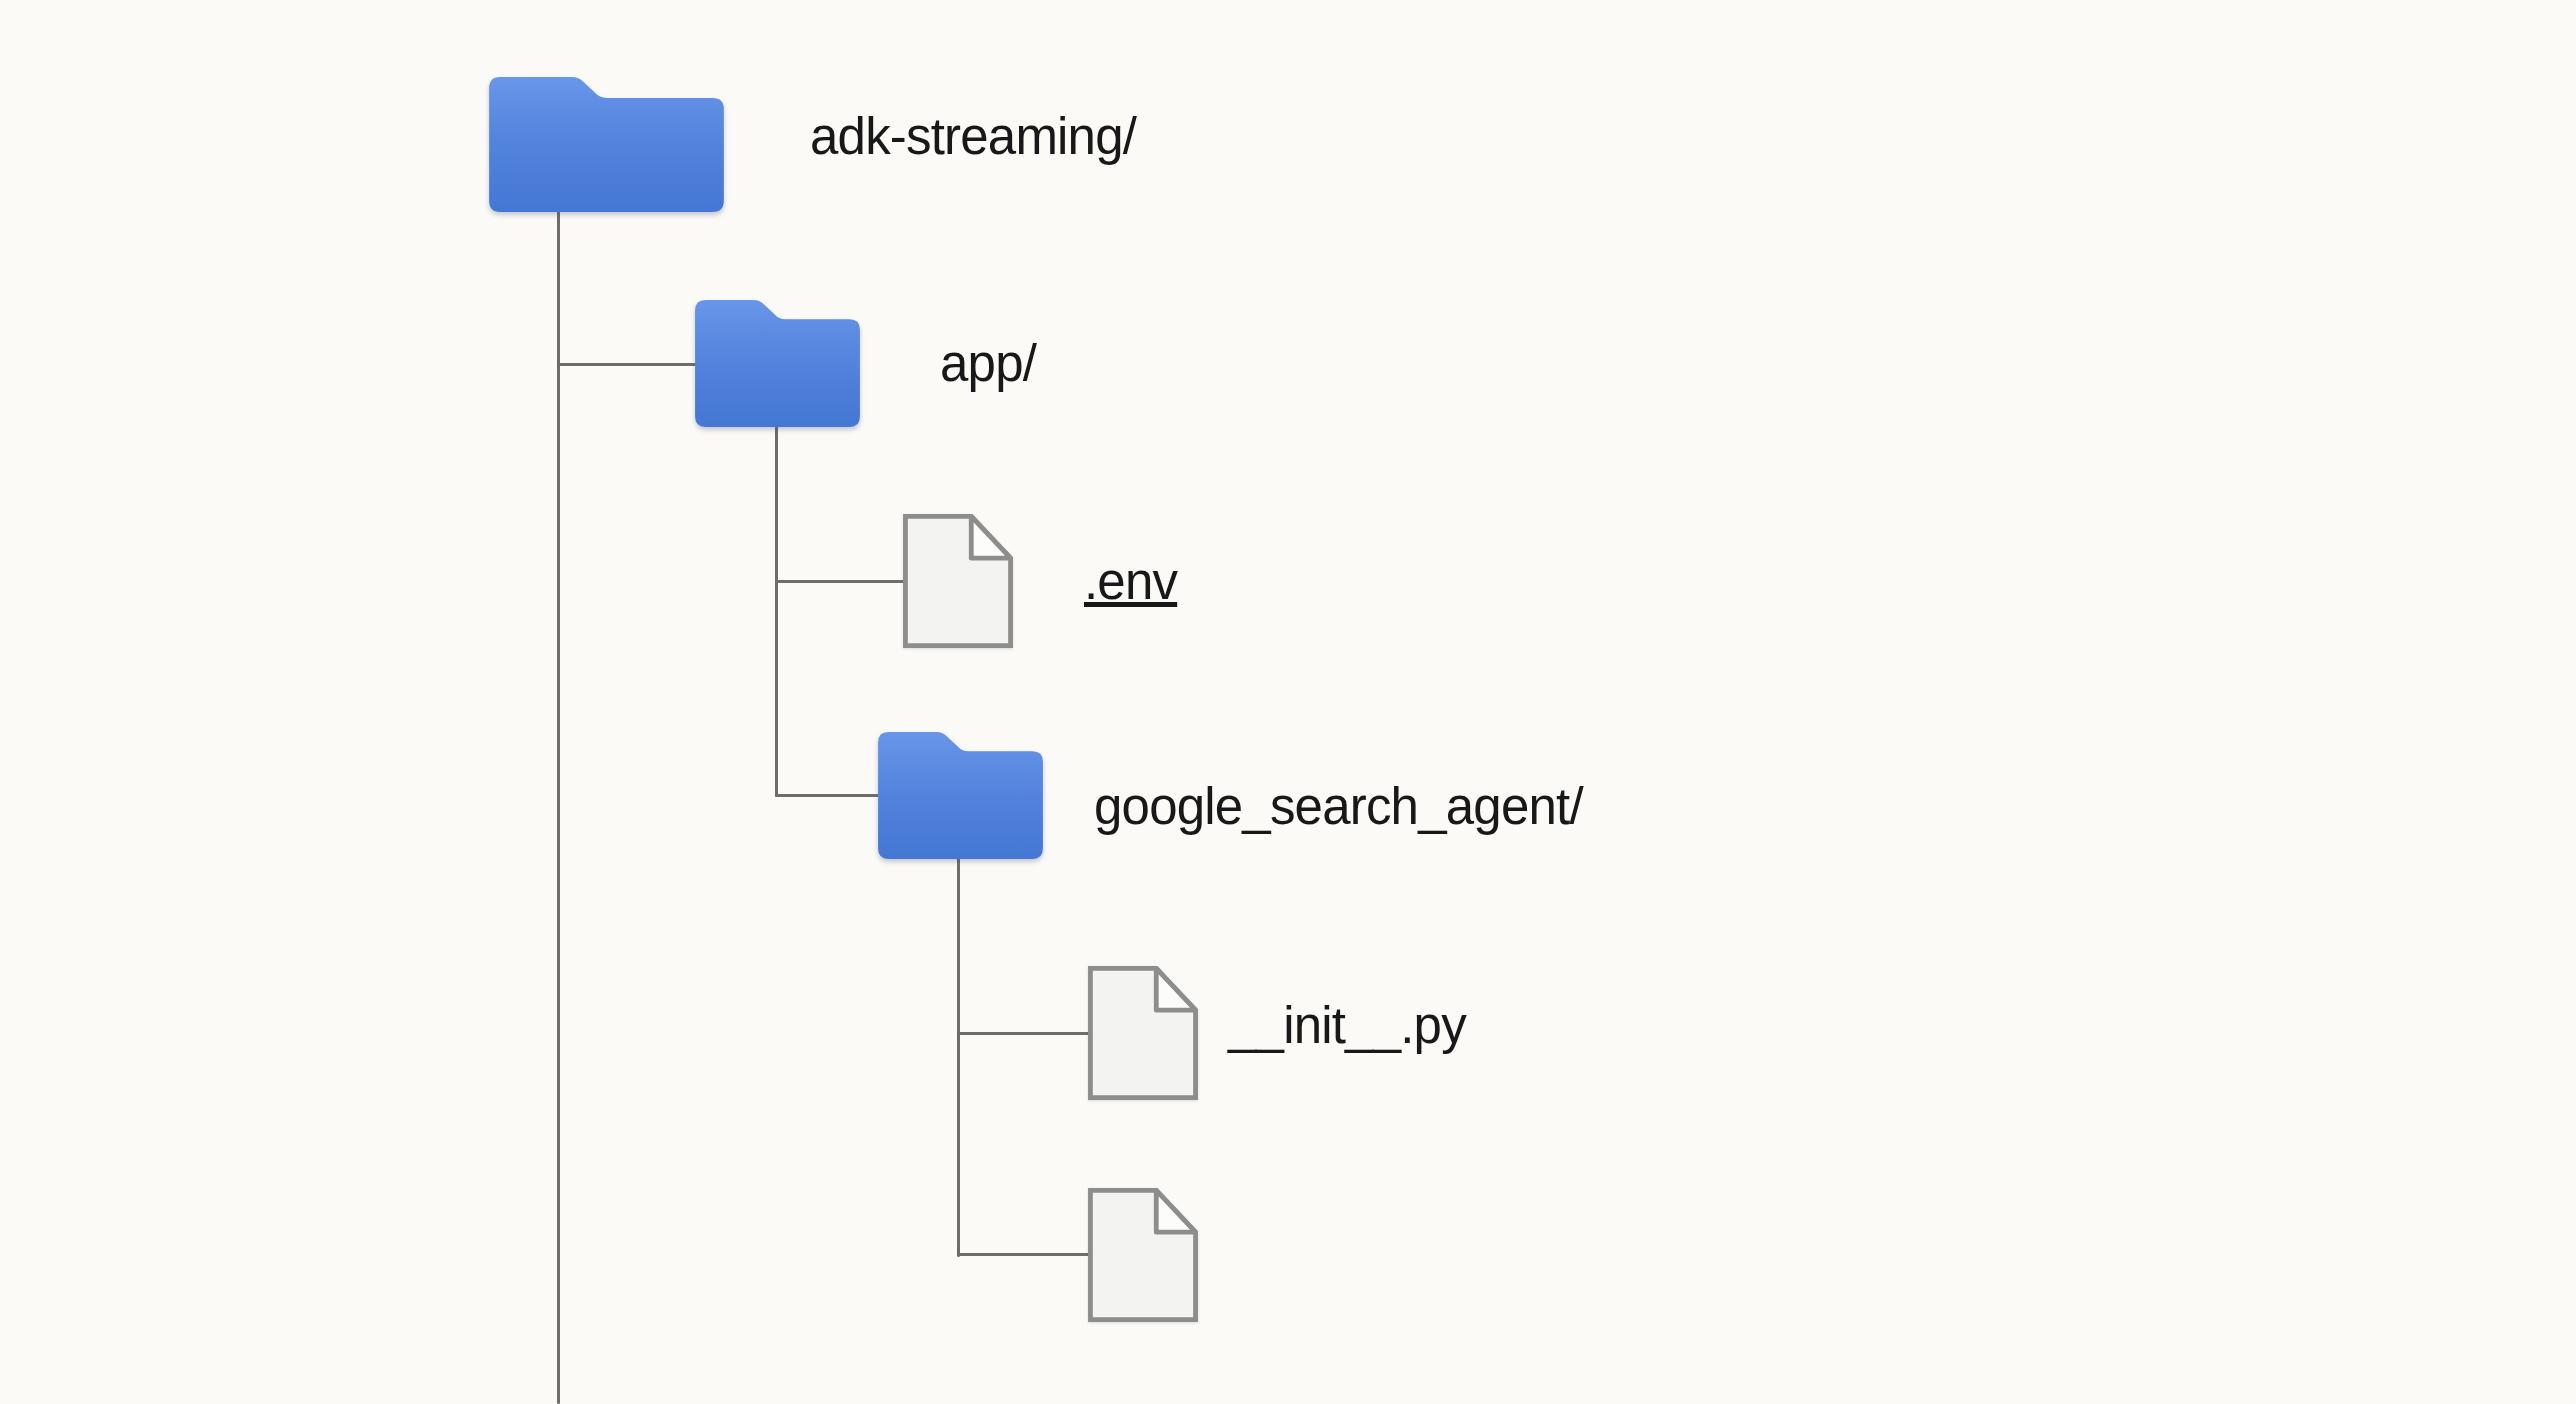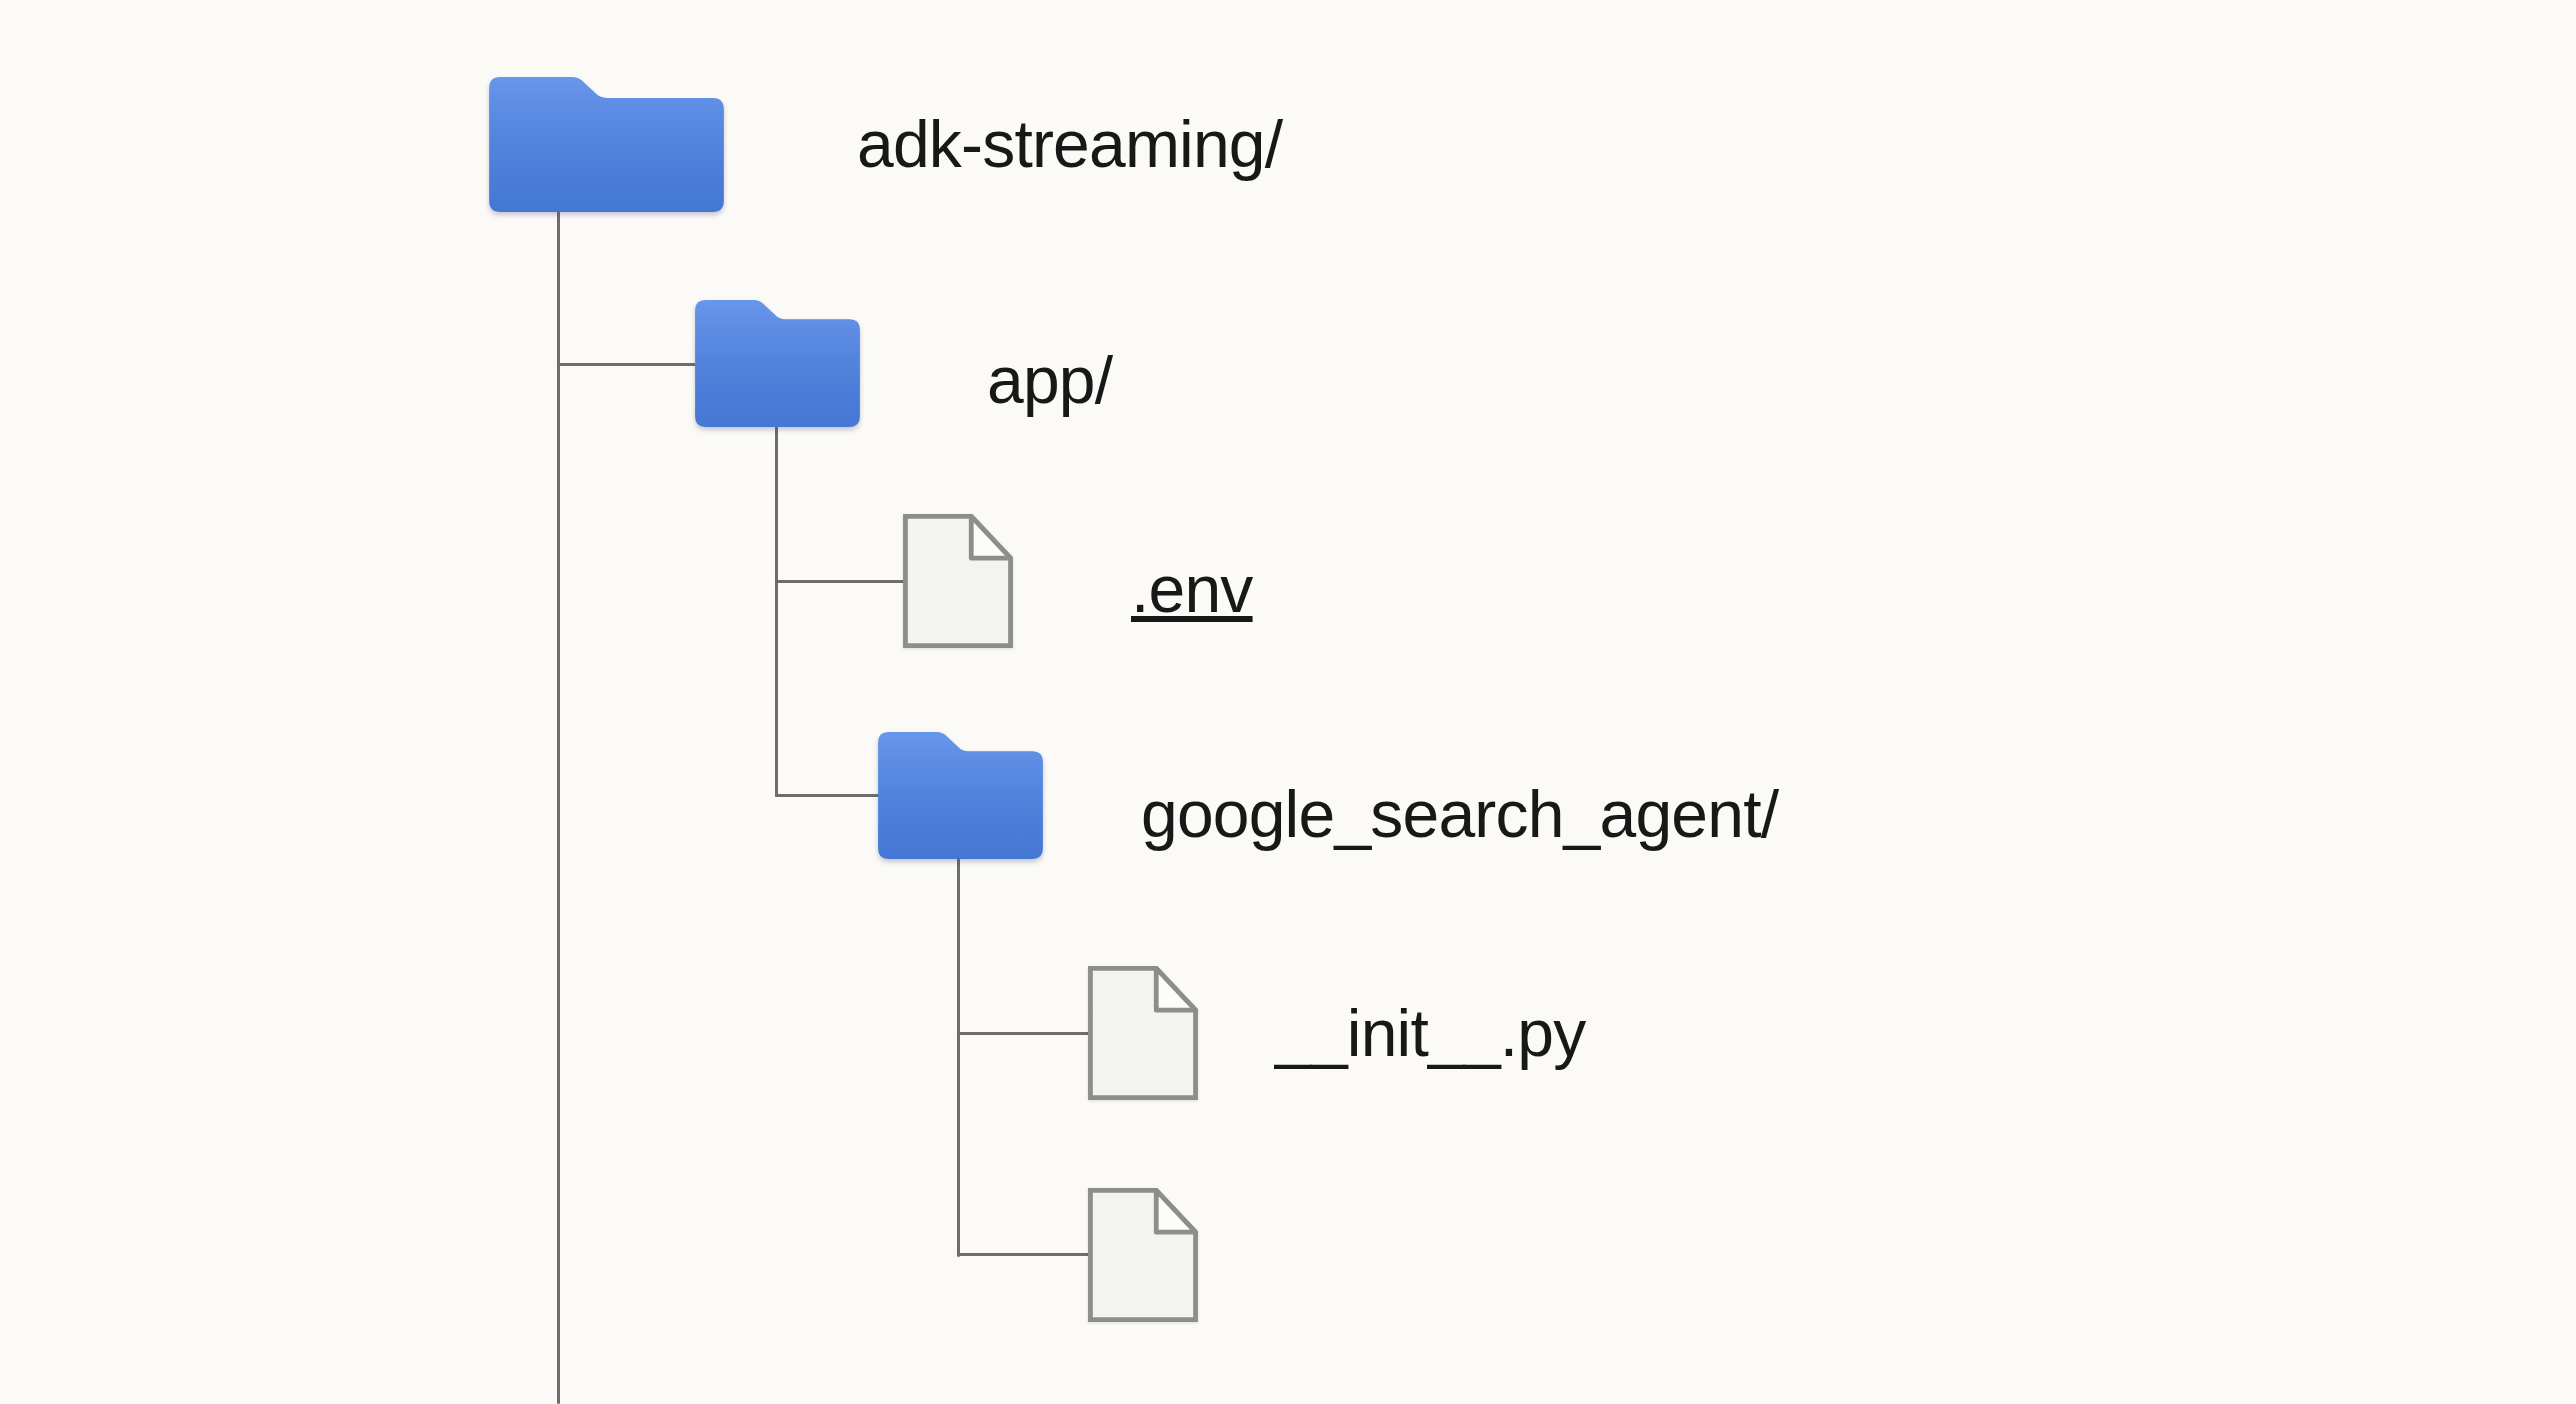--- a/index.html
+++ b/index.html
@@ -24,26 +24,25 @@
     background:var(--line-gray);
     border-radius:1.6px;
   }
   .vline{width:3.2px;}
   .hline{height:3.2px;}
   .icon{position:absolute;}
   .folder-svg{filter:drop-shadow(0 3.2px 2.4px rgba(50,70,110,0.28));}
   .file-svg{filter:drop-shadow(0 1.6px 1.6px rgba(0,0,0,0.12));}
   .label{
     position:absolute;
-    font-size:66px;
+    font-size:51px;
     line-height:1;
     letter-spacing:-0.8px;
     color:var(--text-dark);
     white-space:nowrap;
-    margin-left:47px;
   }
 </style>
 </head>
 <body>
 
 <div class="canvas">
 
   <div class="line vline" style="left:557px;top:211px;height:1193px;"></div>
   <div class="line hline" style="left:557px;top:363px;width:139px;"></div>
 
@@ -74,21 +73,21 @@
       <defs>
         <linearGradient id="shade2" x1="0" y1="0" x2="0" y2="1">
           <stop offset="0" stop-color="rgba(255,255,255,0.16)"></stop>
           <stop offset="1" stop-color="rgba(10,20,60,0.10)"></stop>
         </linearGradient>
       </defs>
       <path d="M13,0 H72 Q81,0 86,6 L99,18 Q104,24 112,24 H192 Q205,24 205,37 V145 Q205,158 192,158 H13 Q0,158 0,145 V13 Q0,0 13,0 Z" fill="var(--folder-blue)"></path>
       <path d="M13,0 H72 Q81,0 86,6 L99,18 Q104,24 112,24 H192 Q205,24 205,37 V145 Q205,158 192,158 H13 Q0,158 0,145 V13 Q0,0 13,0 Z" fill="url(#shade2)"></path>
     </svg>
   </div>
-  <div class="label" style="left:940px;top:347px;">app/</div>
+  <div class="label" style="left:940px;top:338px;">app/</div>
 
   <div class="icon" style="left:903px;top:514px;">
     <svg class="file-svg" width="110" height="134" viewBox="0 0 137 167">
       <path d="M3,3 H85 L134,55 V164 H3 Z" fill="var(--file-fill)" stroke="var(--file-outline)" stroke-width="6"></path>
       <path d="M85,3 V55 H134 Z" fill="var(--file-flap)" stroke="var(--file-outline)" stroke-width="6" stroke-linejoin="round"></path>
     </svg>
   </div>
   <div class="label" style="left:1084px;top:556px;text-decoration:underline;">.env</div>
 
   <div class="icon" style="left:878px;top:732px;">

